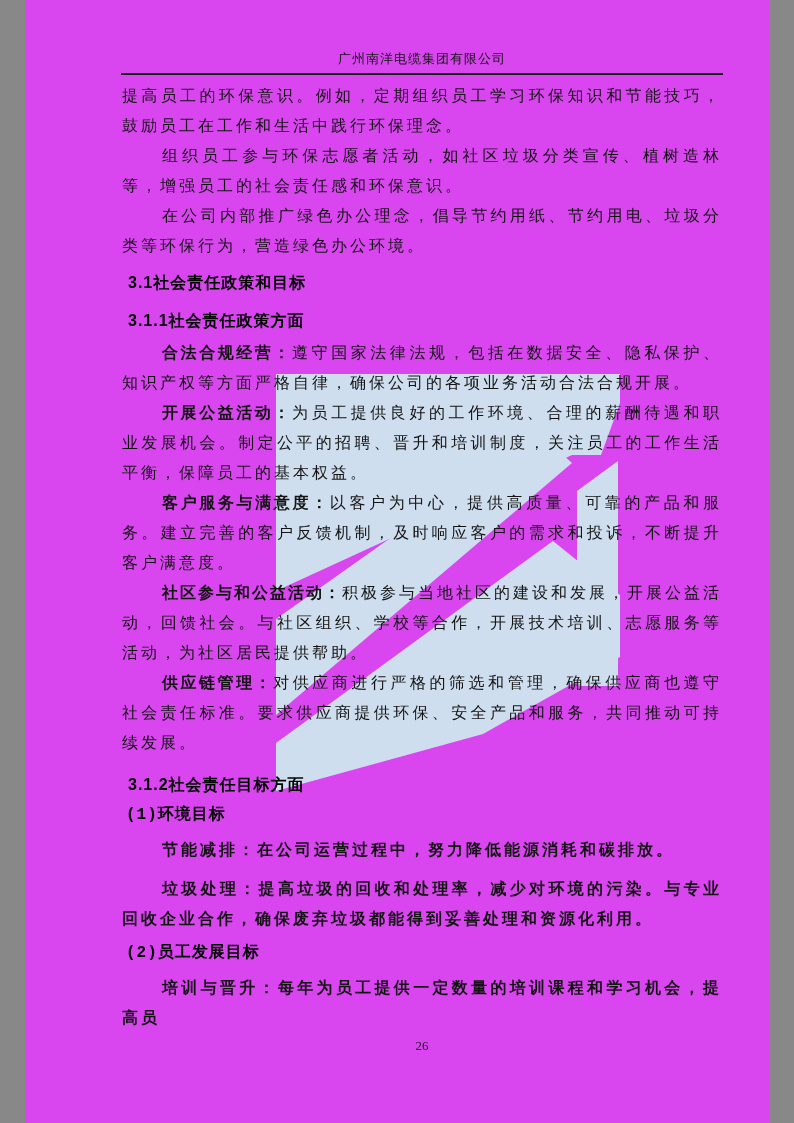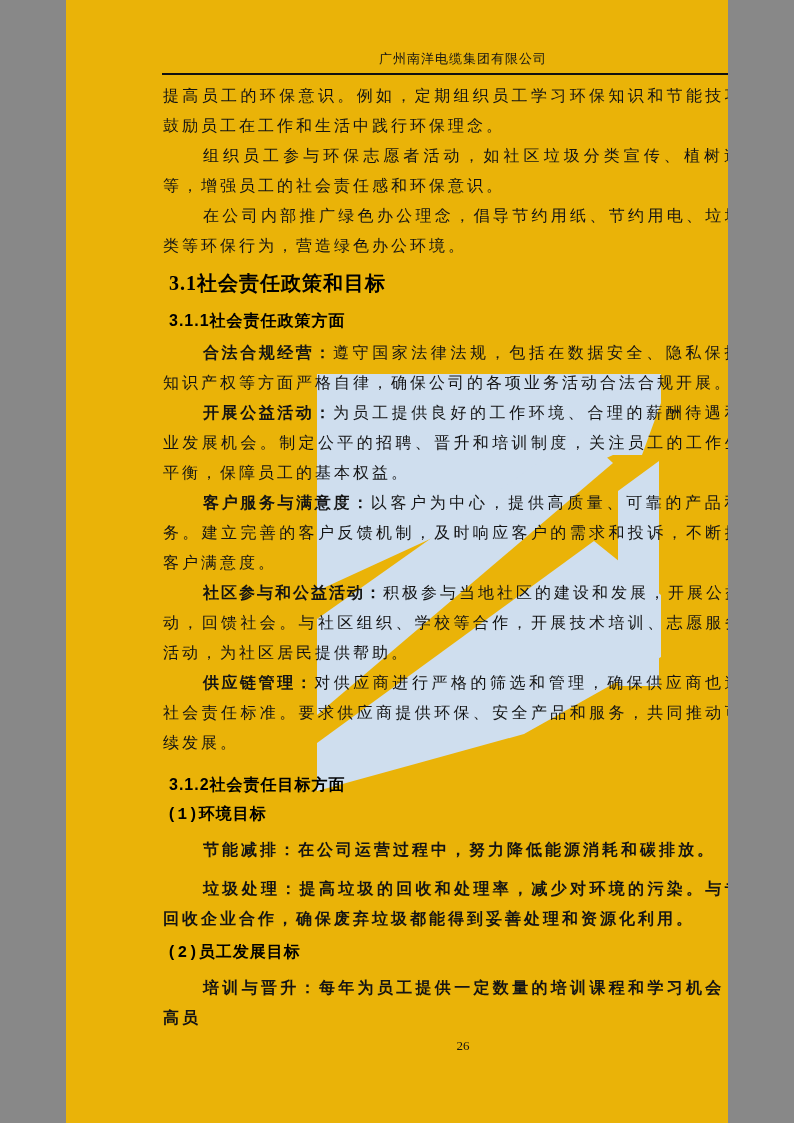--- a/index.html
+++ b/index.html
@@ -1,20 +1,20 @@
 <!DOCTYPE html>
 <html><head>
 <meta charset="utf-8">
 <style>
   html,body{margin:0;padding:0;background:#888;}
   .page{
     position:relative;
-    width:662px;height:1123px;
+    width:744px;height:1123px;
     margin:0 auto;
-    background:#eab308;
+    background:#d946ef;
     overflow:hidden;
     font-family:"Liberation Serif", serif;
     color:#141414;
   }
   
   .watermark{
     position:absolute;left:0;top:0;width:794px;height:1123px;
     z-index:0;pointer-events:none;
   }
   
@@ -44,22 +44,22 @@
   .para.gap{margin-top:9px;font-weight:bold;}
   .lead{font-weight:bold;font-family:"Liberation Sans", sans-serif;letter-spacing:2px;}
   .hd{font-weight:bold;color:#000;}
   .hd.h1{
     font-family:"Liberation Serif", serif;
     font-size:21px;line-height:30px;
     margin:26px 0 13px 24px;
     letter-spacing:2px;
   }
   .hd.h2{
-    font-family:Liberation Serif, serif;
-    font-size:20px;line-height:22px;
+    font-family:Liberation Sans, sans-serif;
+    font-size:16px;line-height:22px;
     margin:11px 0 12px 6px;letter-spacing:1px;
   }
   .hd.h3{
     font-family:"Liberation Sans", sans-serif;
     font-size:16px;line-height:22px;
     margin:16px 0 6px 6px;letter-spacing:1px;
   }
   .hd.h4{
     font-family:Liberation Mono, monospace;
     font-size:16px;line-height:22px;

